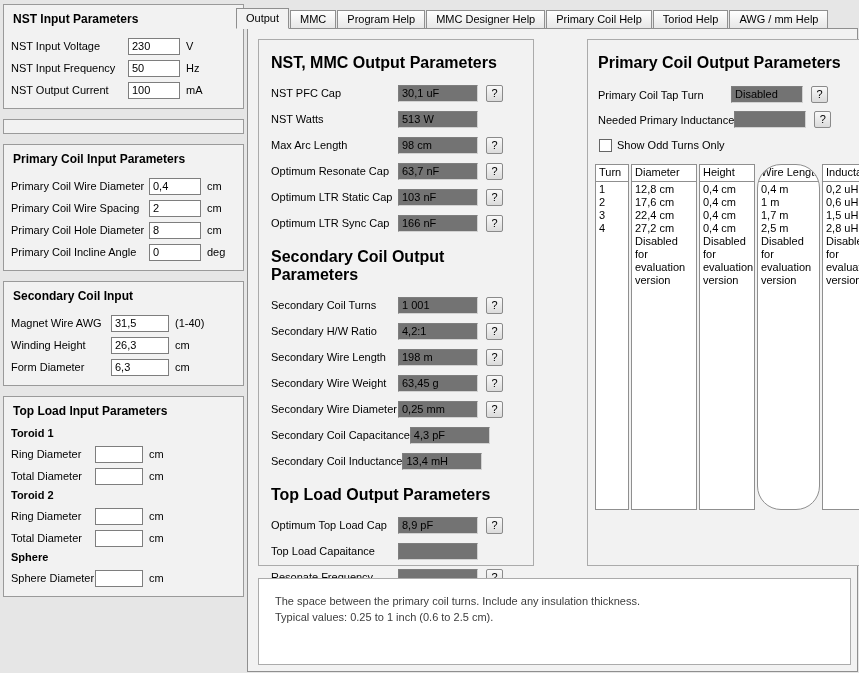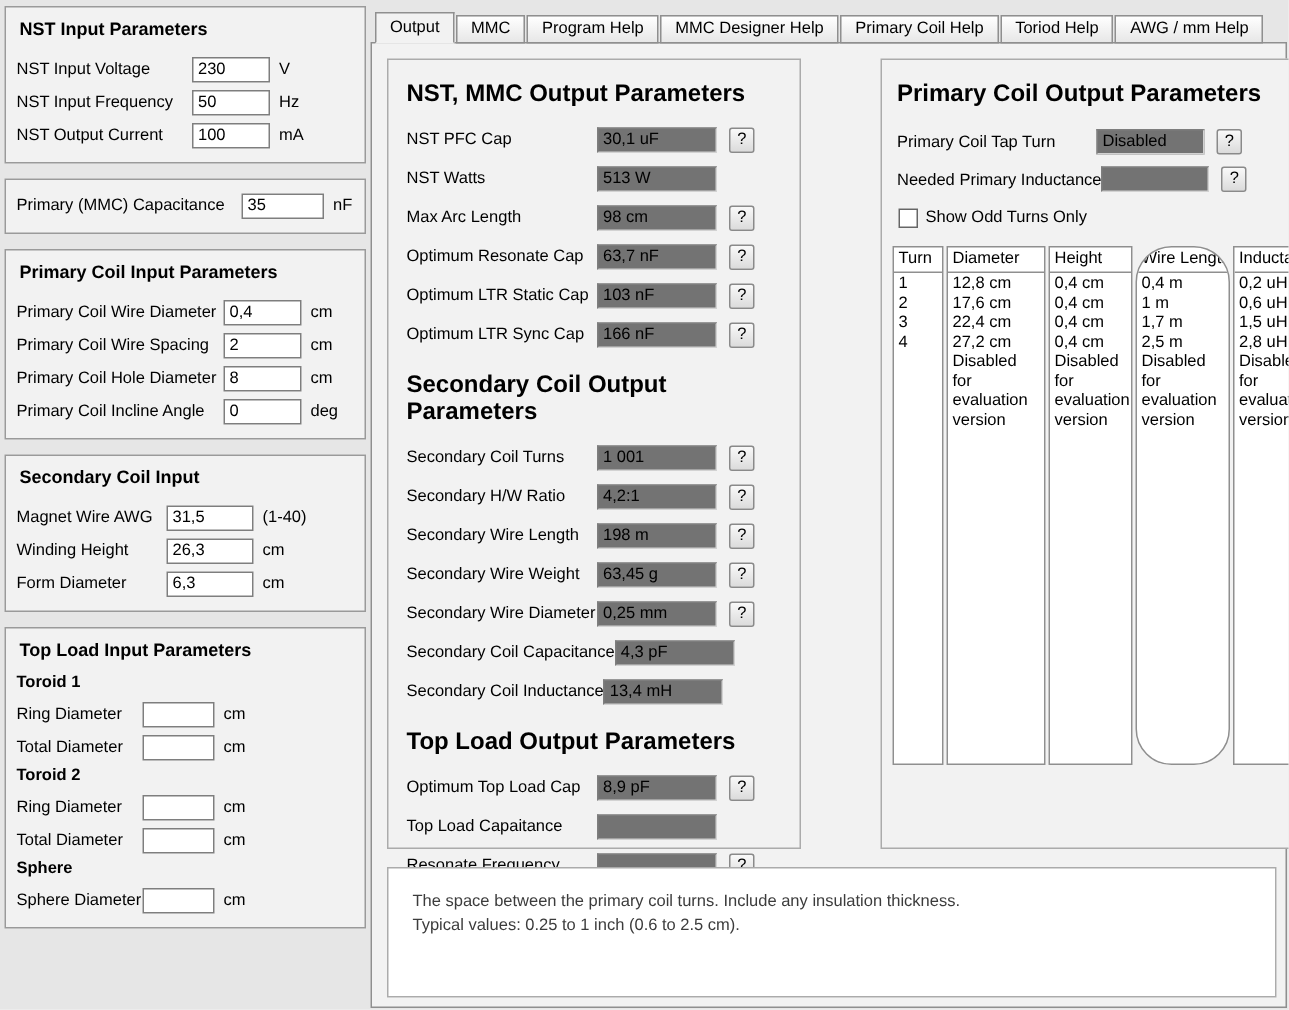--- a/index.html
+++ b/index.html
@@ -38,21 +38,21 @@
   }
   .g2 .field { width: 55px; }
   .g4 .field { width: 58px; }
   .g5 .field { width: 48px; }
   .field.hl { background: #FFFF00; }
   .unit { margin-left: 6px; white-space: nowrap; }
   .subhead { font-weight: bold; height: 16px; margin-top: 2px; }
 
   
   .tabbar {
-    position: absolute; left: 250px; top: 8px; height: 21px;
+    position: absolute; left: 236px; top: 8px; height: 21px;
     display: flex; align-items: flex-end; z-index: 2;
   }
   .tab {
     height: 19px; line-height: 17px;
     padding: 0 9px;
     border: 1px solid #8F8F8F;
     background: linear-gradient(#FFFFFF, #E7E7E7);
     margin-right: 1px;
     white-space: nowrap;
     cursor: default;
@@ -150,25 +150,20 @@
         <span class="unit">Hz</span>
       </div>
       <div class="row">
         <span class="lbl">NST Output Current</span>
         <input class="field" value="100" style="">
         <span class="unit">mA</span>
       </div>
     </div>
 
     <div class="group g2">
-      <div class="row">
-        <span class="lbl">Primary (MMC) Capacitance</span>
-        <input class="field" value="35" style="">
-        <span class="unit">nF</span>
-      </div>
     </div>
 
     <div class="group g3">
       <div class="group-title">Primary Coil Input Parameters</div>
       <div class="row">
         <span class="lbl">Primary Coil Wire Diameter</span>
         <input class="field" value="0,4" style="">
         <span class="unit">cm</span>
       </div>
       <div class="row">

